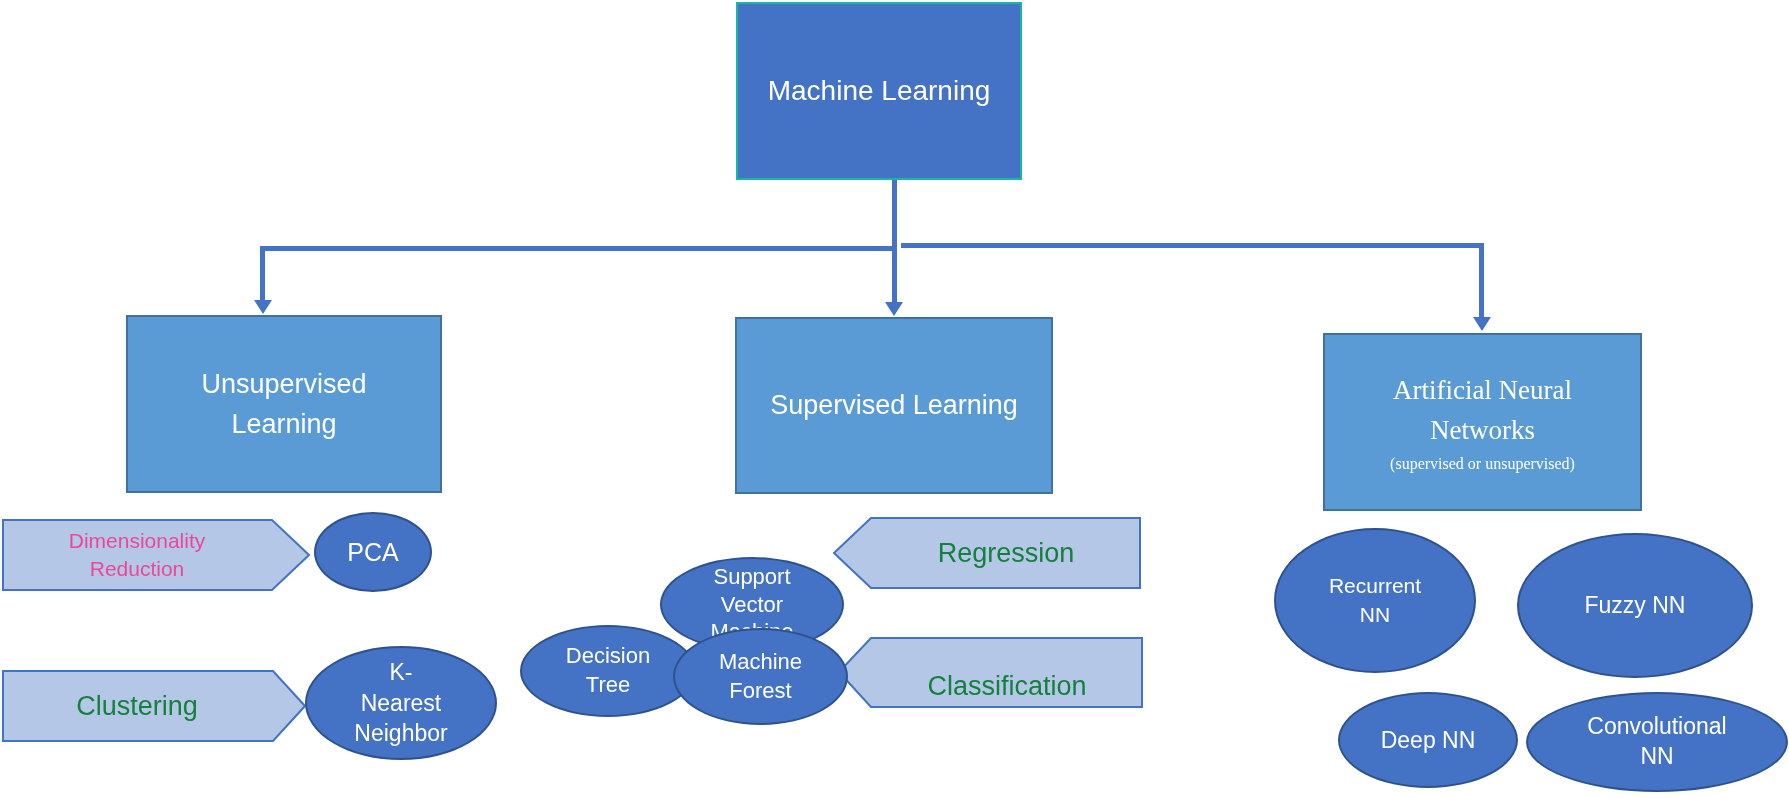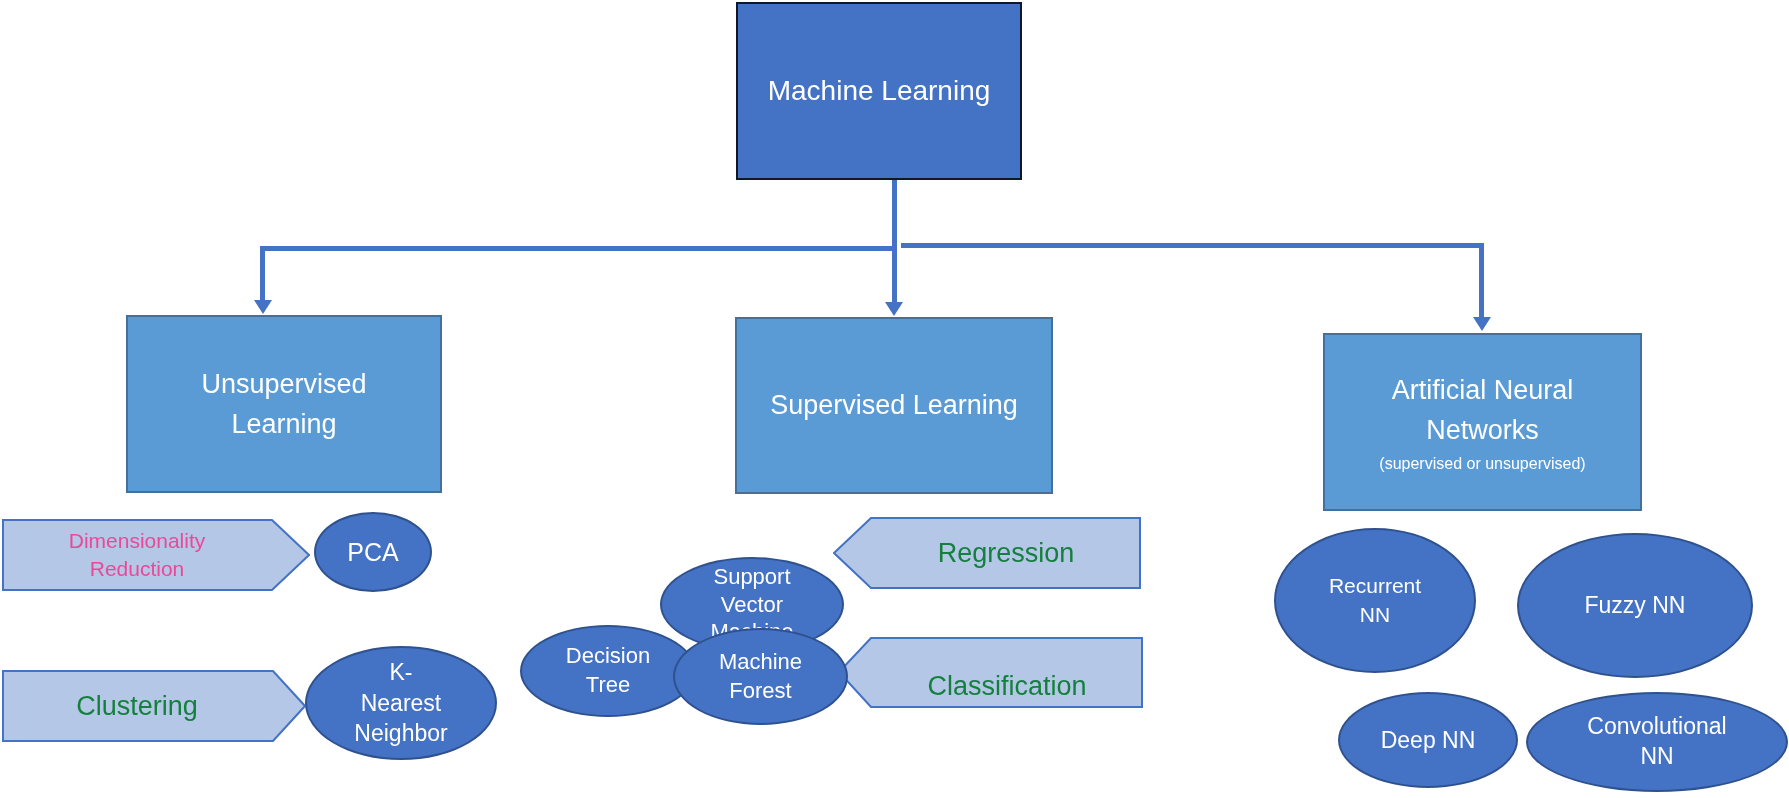--- a/index.html
+++ b/index.html
@@ -25,26 +25,26 @@
   }
 
   
   .box {
     position: absolute; box-sizing: border-box; z-index: 2;
     display: flex; flex-direction: column; align-items: center; justify-content: center;
     text-align: center; color: #ffffff; white-space: pre-line;
   }
   .box-root {
     left: 736px; top: 2px; width: 286px; height: 178px;
-    background: #4472C4; border: 2px solid #0f172a; font-size: 28px;
+    background: #4472C4; border: 2px solid #14b8a6; font-size: 28px;
   }
   .box-branch { background: #5B9BD5; border: 2px solid #41719C; font-size: 27px; line-height: 1.5; }
   .box-unsupervised { left: 114px; top: 315px; width: 316px; height: 178px; margin-left: 12px; }
   .box-supervised  { left: 735px; top: 317px; width: 318px; height: 177px; }
-  .box-ann         { left: 1323px; top: 333px; width: 319px; height: 178px; }
+  .box-ann         { left: 1323px; top: 333px; width: 319px; height: 178px; font-family: Liberation Serif, serif; }
   .box-ann .subtitle { font-size: 16px; line-height: 1.3; margin-top: 3px; }
 
   
   .ellipse {
     position: absolute; box-sizing: border-box; z-index: 3;
     border-radius: 50%;
     background: #4472C4; border: 2px solid #2F528F;
     display: flex; align-items: center; justify-content: center;
     text-align: center; color: #ffffff; white-space: pre-line;
   }

